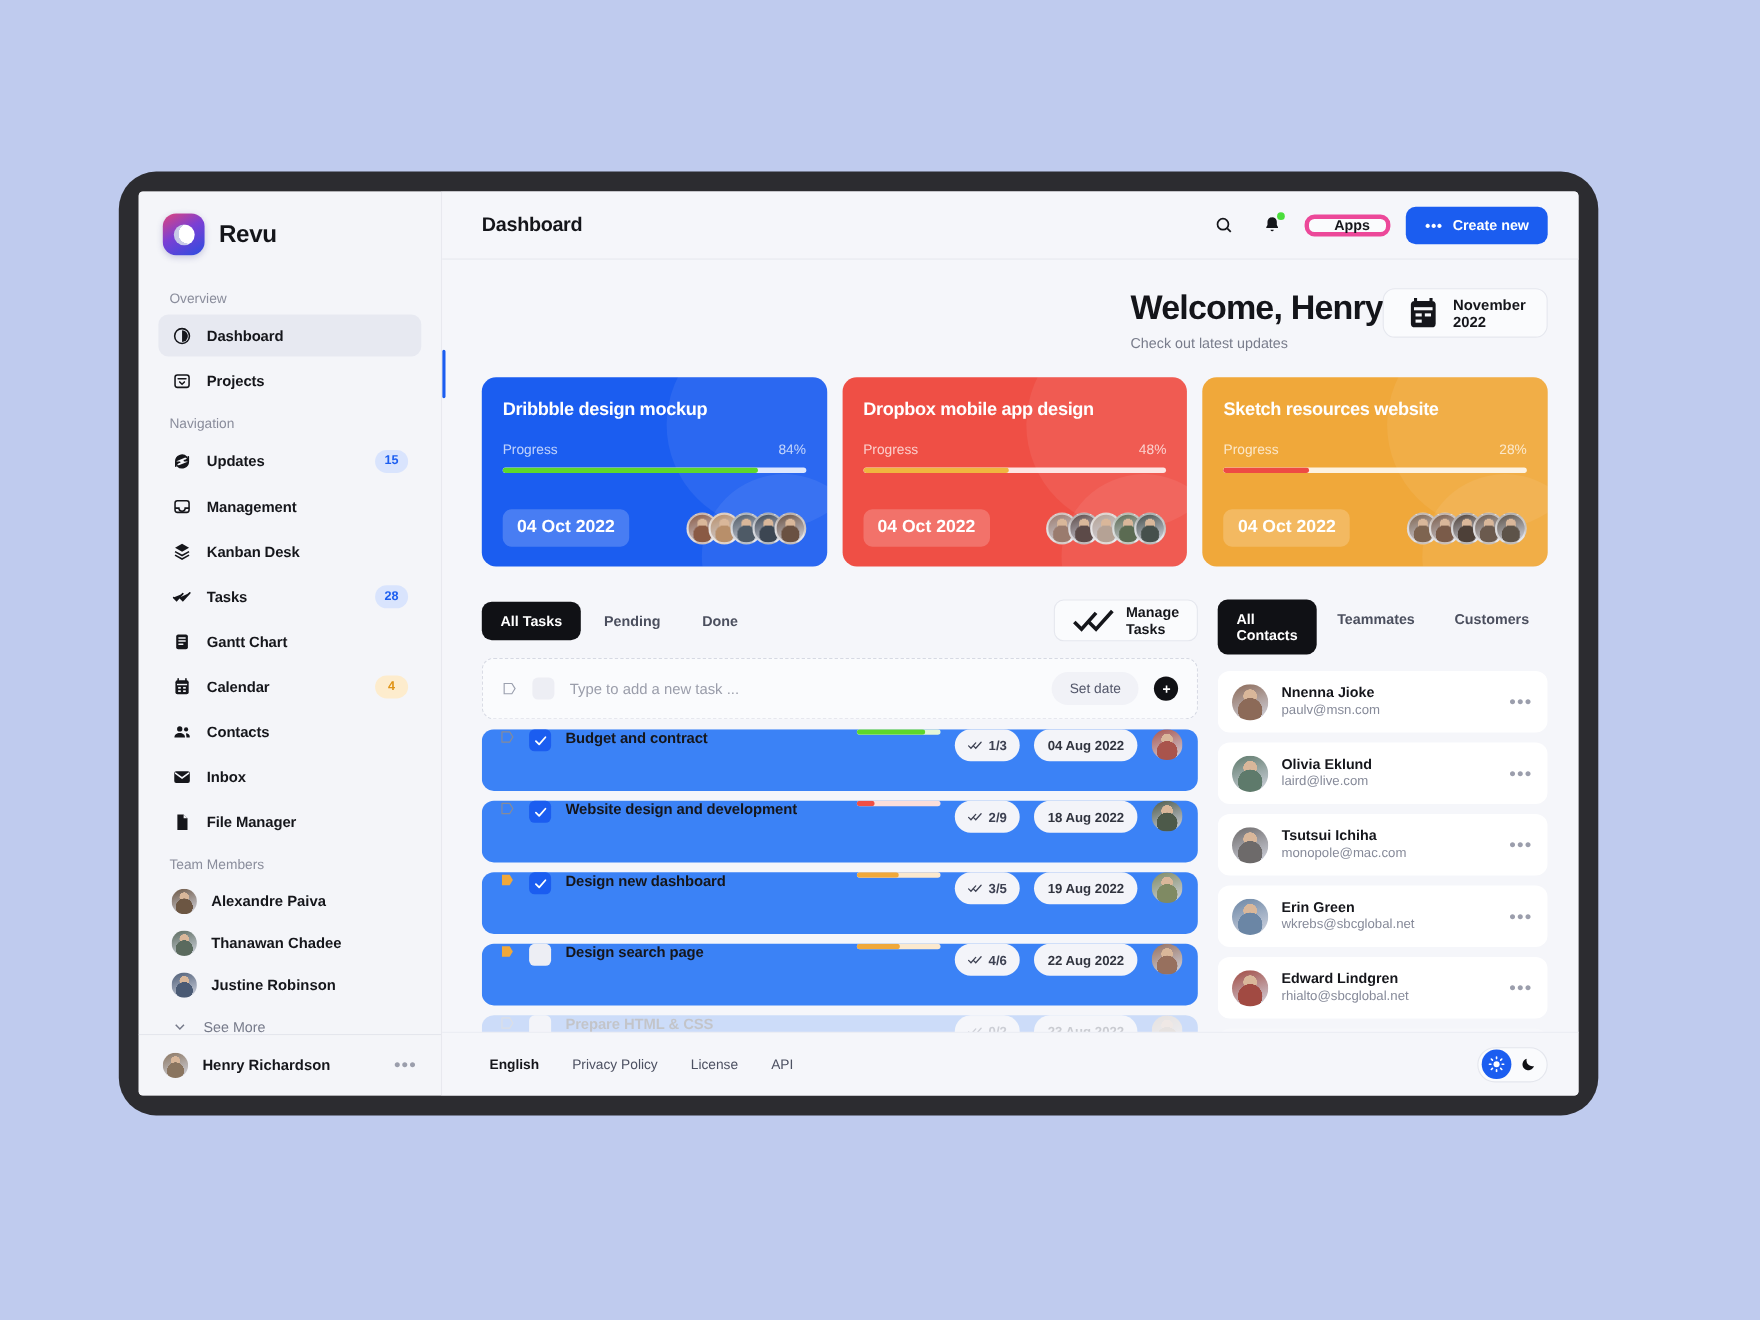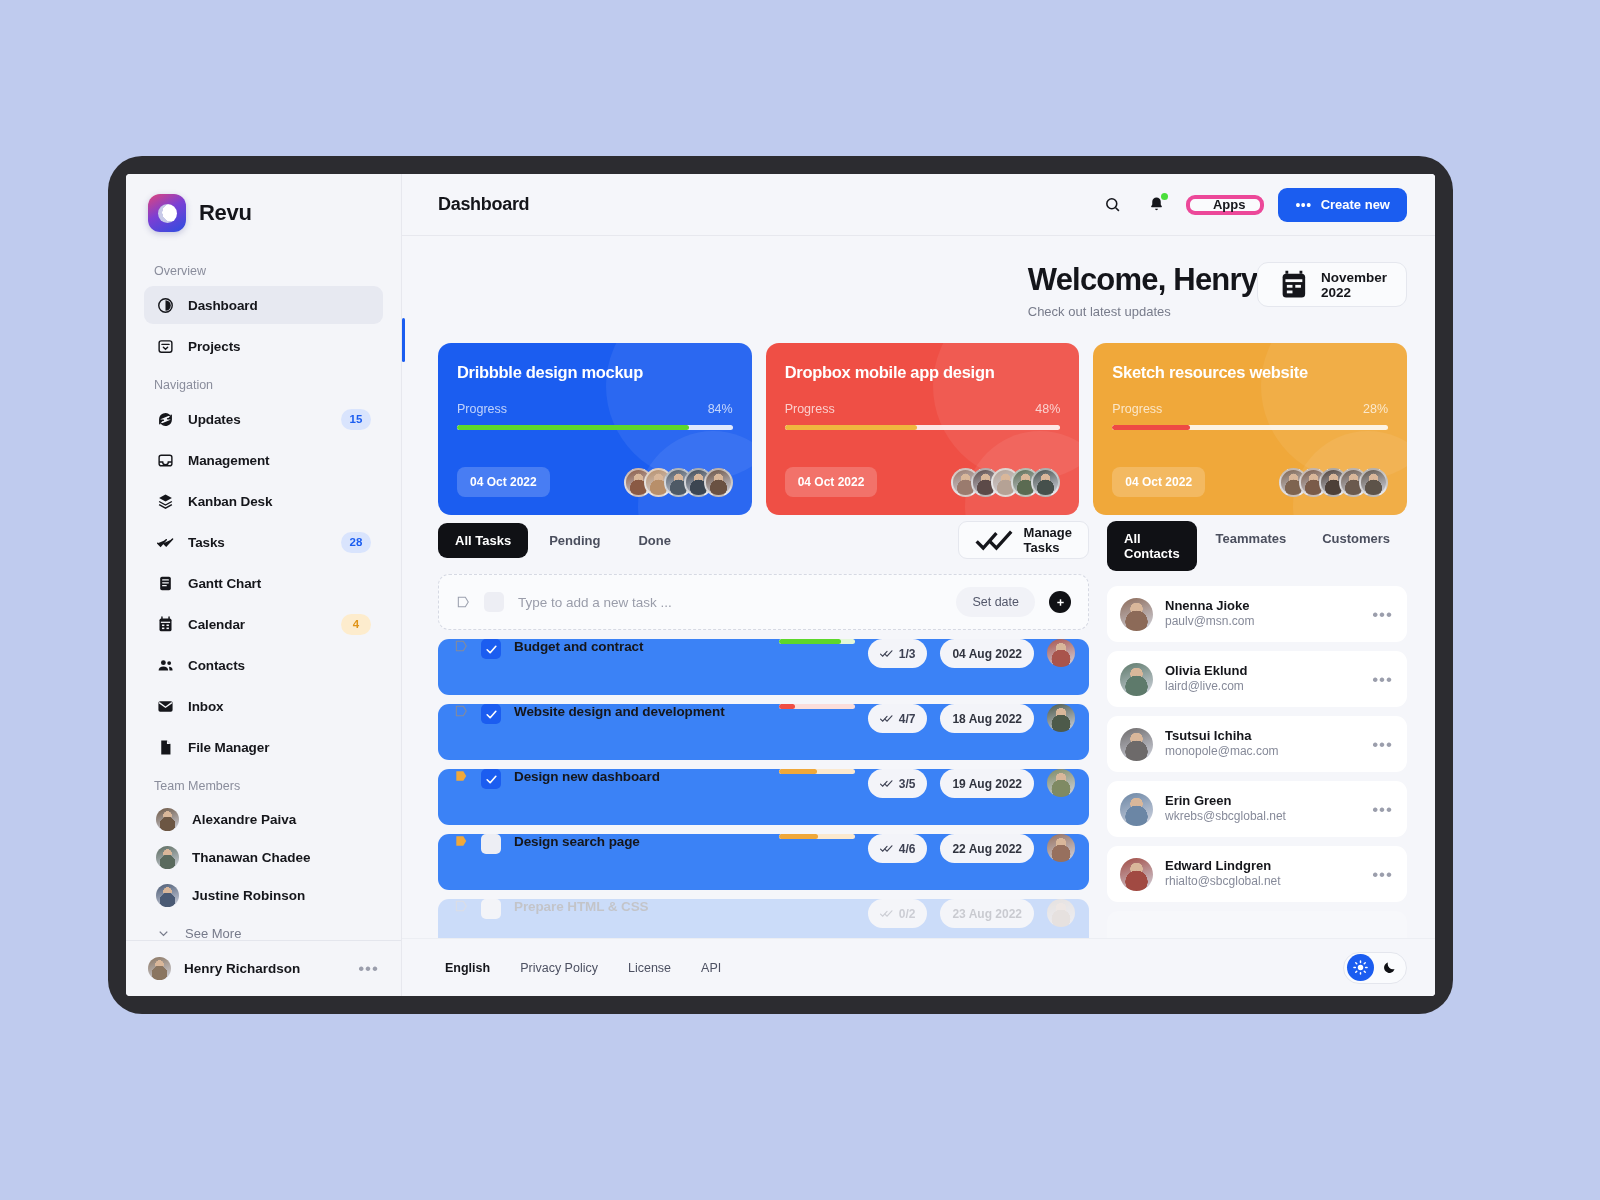--- a/index.html
+++ b/index.html
@@ -120,21 +120,21 @@
   .welcome-row { display: flex; align-items: flex-start; justify-content: flex-end; margin-bottom: 24px; }
   .welcome-title { font-size: 31px; font-weight: 700; color: #14151a; letter-spacing: -.8px; }
   .welcome-sub { font-size: 13px; color: #787c8b; margin-top: 6px; }
   .date-btn {
     height: 45px; border: 1px solid #e5e7ee; background: #fafbfd; border-radius: 11px;
     display: flex; align-items: center; gap: 10px; padding: 0 19px; cursor: pointer;
   }
   .date-btn .lbl { font-size: 13.5px; font-weight: 700; color: #15161b; }
 
   
-  .cards { display: flex; gap: 14px; margin-bottom: 6px; }
+  .cards { display: flex; gap: 14px; margin-bottom: 30px; }
   .pcard {
     flex: 1; border-radius: 13px; padding: 20px 19px 18px 19px;
     position: relative; overflow: hidden; height: 172px;
     display: flex; flex-direction: column; cursor: pointer;
   }
   .pcard.blue   { background: #1b5df0; }
   .pcard.red    { background: #ef4f45; }
   .pcard.orange { background: #f0a83a; }
   .pcard .blob {
     position: absolute; border-radius: 50%;
@@ -143,21 +143,21 @@
   .pcard .blob1 { width: 190px; height: 190px; right: -44px; top: -52px; }
   .pcard .blob2 { width: 150px; height: 150px; right: -36px; bottom: -66px; }
   .pcard-title { font-size: 16.5px; font-weight: 700; color: #fff; letter-spacing: -.3px; position: relative; }
   .prog-row { display: flex; justify-content: space-between; margin-top: 20px; position: relative; }
   .prog-lbl, .prog-val { font-size: 12.5px; color: rgba(255,255,255,.72); }
   .prog-track { height: 4.5px; border-radius: 3px; background: rgba(255,255,255,.85); margin-top: 9px; position: relative; overflow: hidden; }
   .prog-fill { position: absolute; left: 0; top: 0; bottom: 0; border-radius: 3px; }
   .pcard-bottom { margin-top: auto; display: flex; align-items: center; justify-content: space-between; position: relative; }
   .date-chip {
     background: rgba(255,255,255,.2); border-radius: 8px; padding: 8px 13px;
-    font-size: 12px; font-weight: 700; color: #fff;
+    font-size: 16px; font-weight: 700; color: #fff;
   }
   .av-stack { display: flex; }
   .av-stack .avatar { width: 29px; height: 29px; border: 2px solid rgba(255,255,255,.55); margin-left: -9px; }
   .av-stack .avatar:first-child { margin-left: 0; }
 
   
   .lower { display: flex; gap: 18px; }
   .tasks-col { flex: 1; min-width: 0; }
   .contacts-col { width: 300px; flex-shrink: 0; }
 
@@ -597,21 +597,21 @@
                   </span>
                   <span class="task-name">Website design and development</span>
                   <span class="tprog" style="background:#fbdedb">
                     <span class="f" style="width:22%;background:#ef4f45"></span>
                   </span>
                   <span class="chip">
                     <svg viewBox="0 0 24 24" fill="none" stroke="#3d4152" stroke-width="2.1" stroke-linecap="round">
                       <polyline points="1 13 5 17 13 8"></polyline>
                       <polyline points="9 13 13 17 22 7"></polyline>
                     </svg>
-                    <span>4/7</span>
+                    <span>2/9</span>
                   </span>
                   <span class="chip date">18 Aug 2022</span>
                   <span class="avatar" style="background:radial-gradient(circle at 50% 72%, #4d5a4a 0%, #4d5a4a 38%, rgba(0,0,0,0) 39%),radial-gradient(circle at 50% 33%, #d9b79a 0%, #d9b79a 22%, rgba(0,0,0,0) 23%),linear-gradient(160deg,#4d5a4a 0%, #d4d7e2 100%)"></span>
                 </div>
                 <div class="task-row">
                   <span class="flag">
                     <svg viewBox="0 0 24 24" fill="#f0a83a">
                       <path d="M4 4h12l5 8-5 8H4z"></path>
                     </svg>
                   </span>

